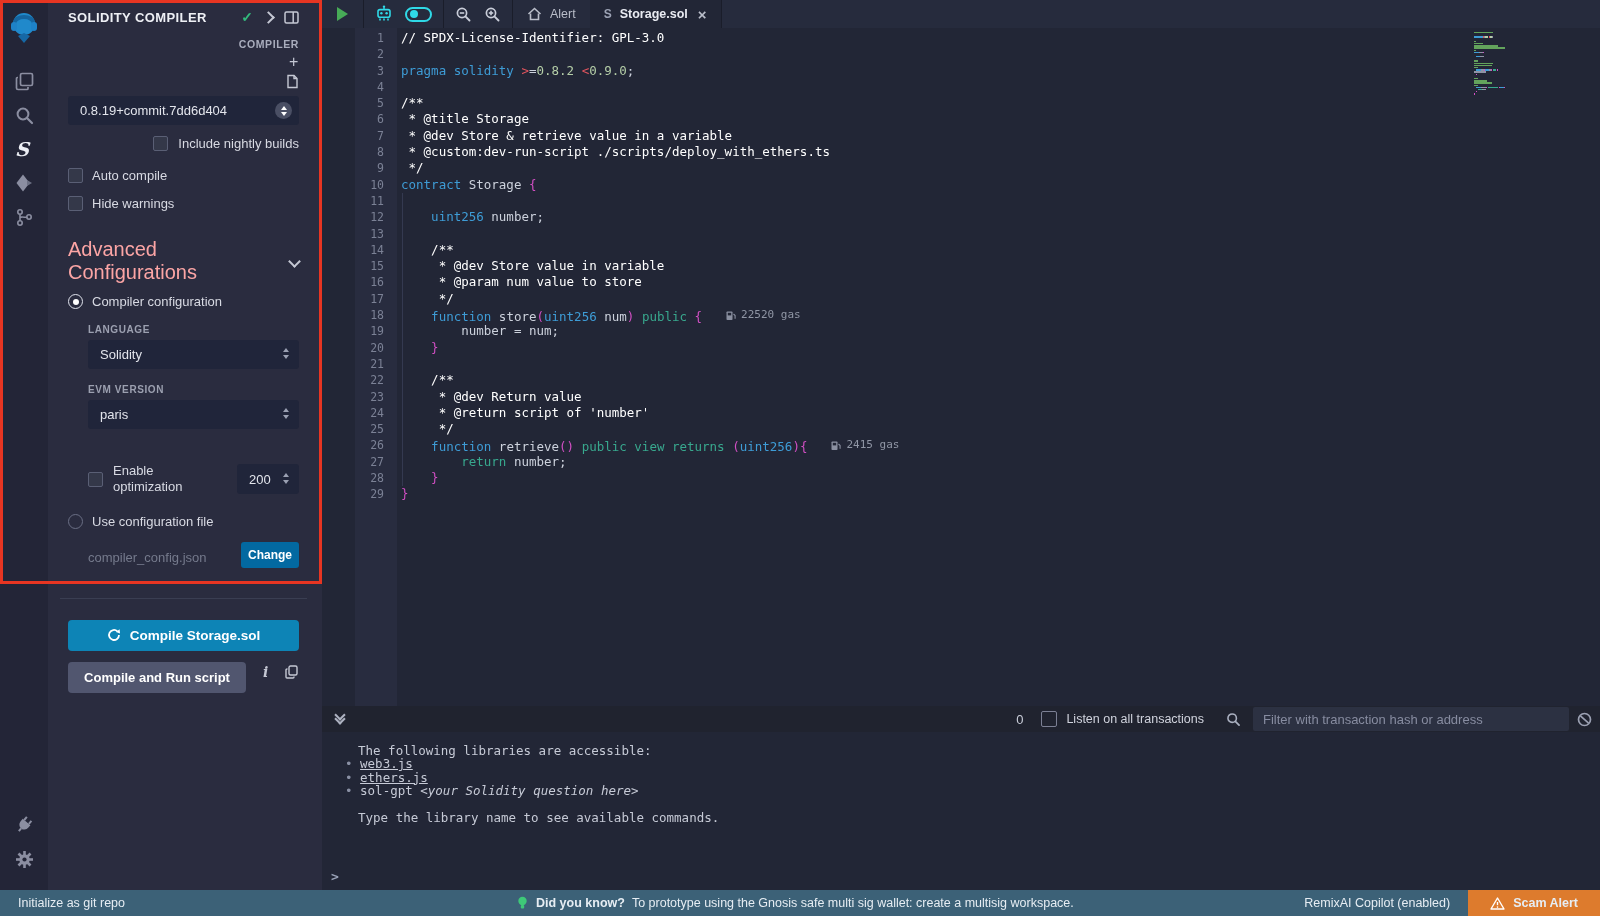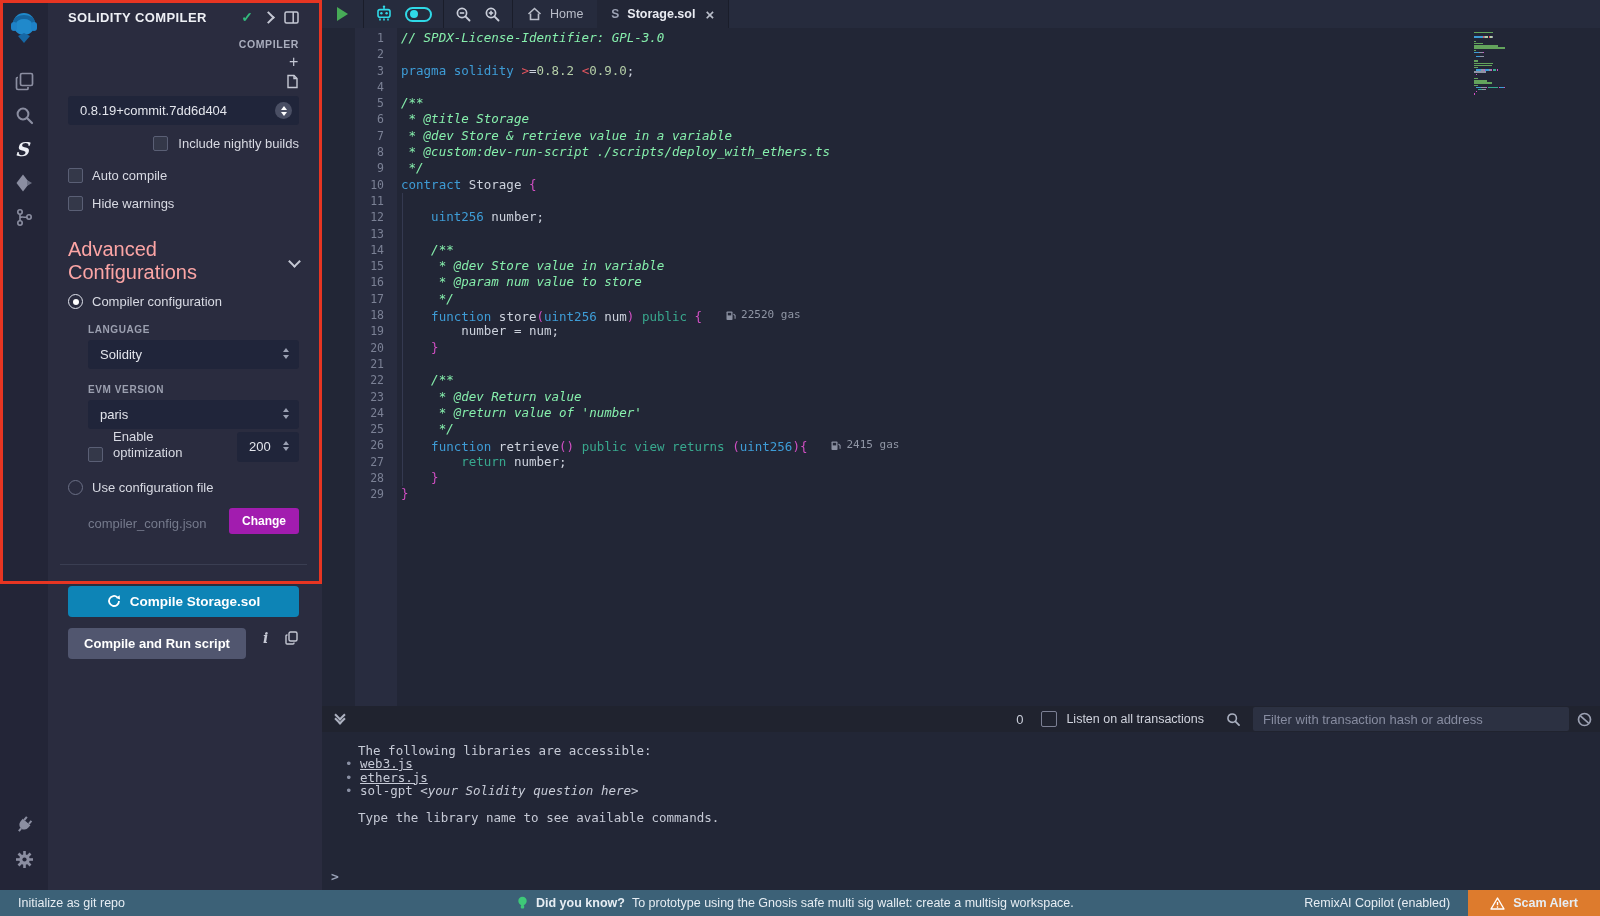--- a/index.html
+++ b/index.html
@@ -42,22 +42,22 @@
   .cb{width:13px;height:13px;background:#343849;border:1px solid #5a5f75;border-radius:2px;flex:none;cursor:pointer;}
   .cb-row{display:flex;align-items:center;gap:9px;cursor:pointer;}
   .radio{width:15px;height:15px;border-radius:50%;border:1.5px solid #6a6f85;box-sizing:border-box;flex:none;
          display:flex;align-items:center;justify-content:center;cursor:pointer;}
   .radio.on{border-color:#dfe2ec;}
   .radio.on::after{content:"";width:6px;height:6px;border-radius:50%;background:#fff;}
   .adv-header{display:flex;align-items:center;margin-top:27px;cursor:pointer;}
   .adv-title{flex:1;font-size:20px;color:#fca5a5;}
   .mini-label{margin:15px 0 0 20px;font-size:10px;font-weight:700;letter-spacing:.6px;color:#9ca0b0;}
   .indent{margin-left:20px;}
-  .btn-change{background:#a21caf;border:none;border-radius:3px;color:#fff;font-weight:700;font-size:12px;
-              padding:6px 13px;cursor:pointer;font-family:"Liberation Sans",sans-serif;}
+  .btn-change{background:#0369a1;border:none;border-radius:3px;color:#fff;font-weight:700;font-size:12px;
+              padding:6px 7px;cursor:pointer;font-family:"Liberation Sans",sans-serif;}
   .divider{height:1px;background:#3a3e52;margin:30px -8px 0 -8px;}
   .btn-primary{margin-top:21px;width:100%;height:31px;background:#0d84b6;border:none;border-radius:4px;color:#fff;
                font-size:13.5px;font-weight:700;display:flex;align-items:center;justify-content:center;gap:9px;cursor:pointer;
                font-family:"Liberation Sans",sans-serif;}
   .btn-secondary{margin-top:11px;width:178px;height:31px;background:#51566f;border:none;border-radius:4px;color:#fff;
                font-size:13px;font-weight:700;cursor:pointer;font-family:"Liberation Sans",sans-serif;}
   .run-row{display:flex;align-items:center;gap:17px;}
   .i-glyph{font:italic 700 14px "DejaVu Serif",serif;color:#c5c8d4;cursor:pointer;}
 
   
@@ -77,21 +77,21 @@
   .tab-close{font-size:15px;color:#b9bdc9;line-height:1;margin-left:2px;cursor:pointer;}
 
   
   .editor{position:absolute;left:0;top:28px;right:0;height:678px;background:#222636;overflow:hidden;}
   .gutter-bg{position:absolute;left:33px;top:0;bottom:0;width:42px;background:#282c3f;}
   .indent-guide{position:absolute;left:80px;width:1px;background:#343950;}
   #code-lines{position:absolute;left:0;top:2px;right:0;font-family:"DejaVu Sans Mono",monospace;font-size:12.5px;}
   .code-row{display:flex;height:16.3px;line-height:16.3px;white-space:pre;}
   .ln{box-sizing:border-box;margin-left:33px;width:42px;padding-right:13px;text-align:right;color:#7b8195;font-size:11.5px;flex:none;}
   .code{padding-left:4px;}
-  .tok-c{color:#86efac;font-style:italic;} .tok-k{color:#3e9cd6;} .tok-o{color:#e0545e;} .tok-num{color:#b5cea8;}
+  .tok-c{color:#ffffff;} .tok-k{color:#3e9cd6;} .tok-o{color:#e0545e;} .tok-num{color:#b5cea8;}
   .tok-p{color:#d24fc4;} .tok-g{color:#38a88e;} .tok-w{color:#ccd1dc;}
   .gas{display:inline-flex;align-items:center;gap:5px;margin-left:24px;color:#9096a5;font-size:11px;}
   .minimap{position:absolute;left:1152px;top:4px;width:95px;}
   .mm-row{display:flex;height:1.4px;margin-bottom:0.8px;}
   .mm-seg{height:100%;}
 
   
   .term-header{position:absolute;left:0;top:706px;right:0;height:26px;background:#20232f;display:flex;align-items:center;
                padding:0 8px;box-sizing:border-box;z-index:2;}
   .dbl-chev{display:flex;flex-direction:column;margin-left:6px;cursor:pointer;}
@@ -256,21 +256,21 @@
 
     <div class="mini-label">EVM VERSION</div>
     <div class="select indent" style="margin-top:5px;">
       <span>paris</span>
       <span class="updown">
           <i class="up"></i>
           <i class="dn"></i>
         </span>
     </div>
 
-    <div class="indent" style="margin-top:0;display:flex;align-items:flex-end;">
+    <div class="indent" style="margin-top:34px;display:flex;align-items:center;">
       <span class="cb"></span>
       <span style="margin-left:10px;line-height:1.25;">
         <span>Enable</span><br>
         <span>optimization</span>
       </span>
       <span class="select" style="margin-left:auto;width:62px;padding:0 24px 0 12px;height:30px;box-sizing:border-box;">
         <span>200</span>
         <span class="updown" style="top:9px;">
             <i class="up"></i>
             <i class="dn"></i>
@@ -337,21 +337,21 @@
           <line x1="10.4" y1="10.4" x2="14.5" y2="14.5" stroke="#c9cdd9" stroke-width="1.9" stroke-linecap="round"></line>
           <line x1="4.8" y1="7" x2="9.2" y2="7" stroke="#c9cdd9" stroke-width="1.6"></line>
           <line x1="7" y1="4.8" x2="7" y2="9.2" stroke="#c9cdd9" stroke-width="1.6"></line>
         </svg>
       </div>
       <div class="tab">
         <svg width="15" height="14" viewBox="0 0 15 14">
           <path d="M1.5 7 L7.5 1.5 L13.5 7" fill="none" stroke="#b9bdc9" stroke-width="1.6"></path>
           <path d="M3.5 6.5 V12.5 H11.5 V6.5" fill="none" stroke="#b9bdc9" stroke-width="1.6"></path>
         </svg>
-        <span>Home</span>
+        <span>Alert</span>
       </div>
       <div class="tab active">
         <span class="tab-s">S</span>
         <span>Storage.sol</span>
         <span class="tab-close">×</span>
       </div>
     </div>
 
     <div class="editor">
       <div class="gutter-bg"></div>
@@ -377,21 +377,21 @@
           <div class="code-row"><span class="ln">18</span><span class="code"><span class="tok-w">    </span><span class="tok-k">function</span><span class="tok-w"> store</span><span class="tok-p">(</span><span class="tok-k">uint256</span><span class="tok-w"> num</span><span class="tok-p">)</span><span class="tok-w"> </span><span class="tok-g">public</span><span class="tok-w"> </span><span class="tok-p">{</span><span class="gas"><svg width="10" height="11" viewBox="0 0 10 11">
                   <rect x="0.5" y="1.5" width="6" height="8.5" rx="0.8" fill="#8a8fa0"></rect>
                   <rect x="1.8" y="2.8" width="3.4" height="2.6" fill="#222636"></rect>
                   <path d="M7.5 4 l1.6 1.6 v3.2" fill="none" stroke="#8a8fa0" stroke-width="1.1"></path>
                 </svg>22520 gas</span></span></div>
           <div class="code-row"><span class="ln">19</span><span class="code"><span class="tok-w">        number = num;</span></span></div>
           <div class="code-row"><span class="ln">20</span><span class="code"><span class="tok-w">    </span><span class="tok-p">}</span></span></div>
           <div class="code-row"><span class="ln">21</span><span class="code"></span></div>
           <div class="code-row"><span class="ln">22</span><span class="code"><span class="tok-c">    /**</span></span></div>
           <div class="code-row"><span class="ln">23</span><span class="code"><span class="tok-c">     * @dev Return value</span></span></div>
-          <div class="code-row"><span class="ln">24</span><span class="code"><span class="tok-c">     * @return value of 'number'</span></span></div>
+          <div class="code-row"><span class="ln">24</span><span class="code"><span class="tok-c">     * @return script of 'number'</span></span></div>
           <div class="code-row"><span class="ln">25</span><span class="code"><span class="tok-c">     */</span></span></div>
           <div class="code-row"><span class="ln">26</span><span class="code"><span class="tok-w">    </span><span class="tok-k">function</span><span class="tok-w"> retrieve</span><span class="tok-p">()</span><span class="tok-w"> </span><span class="tok-g">public view returns</span><span class="tok-w"> </span><span class="tok-p">(</span><span class="tok-k">uint256</span><span class="tok-p">){</span><span class="gas"><svg width="10" height="11" viewBox="0 0 10 11">
                   <rect x="0.5" y="1.5" width="6" height="8.5" rx="0.8" fill="#8a8fa0"></rect>
                   <rect x="1.8" y="2.8" width="3.4" height="2.6" fill="#222636"></rect>
                   <path d="M7.5 4 l1.6 1.6 v3.2" fill="none" stroke="#8a8fa0" stroke-width="1.1"></path>
                 </svg>2415 gas</span></span></div>
           <div class="code-row"><span class="ln">27</span><span class="code"><span class="tok-w">        </span><span class="tok-g">return</span><span class="tok-w"> number;</span></span></div>
           <div class="code-row"><span class="ln">28</span><span class="code"><span class="tok-w">    </span><span class="tok-p">}</span></span></div>
           <div class="code-row"><span class="ln">29</span><span class="code"><span class="tok-p">}</span></span></div>
         </div>

